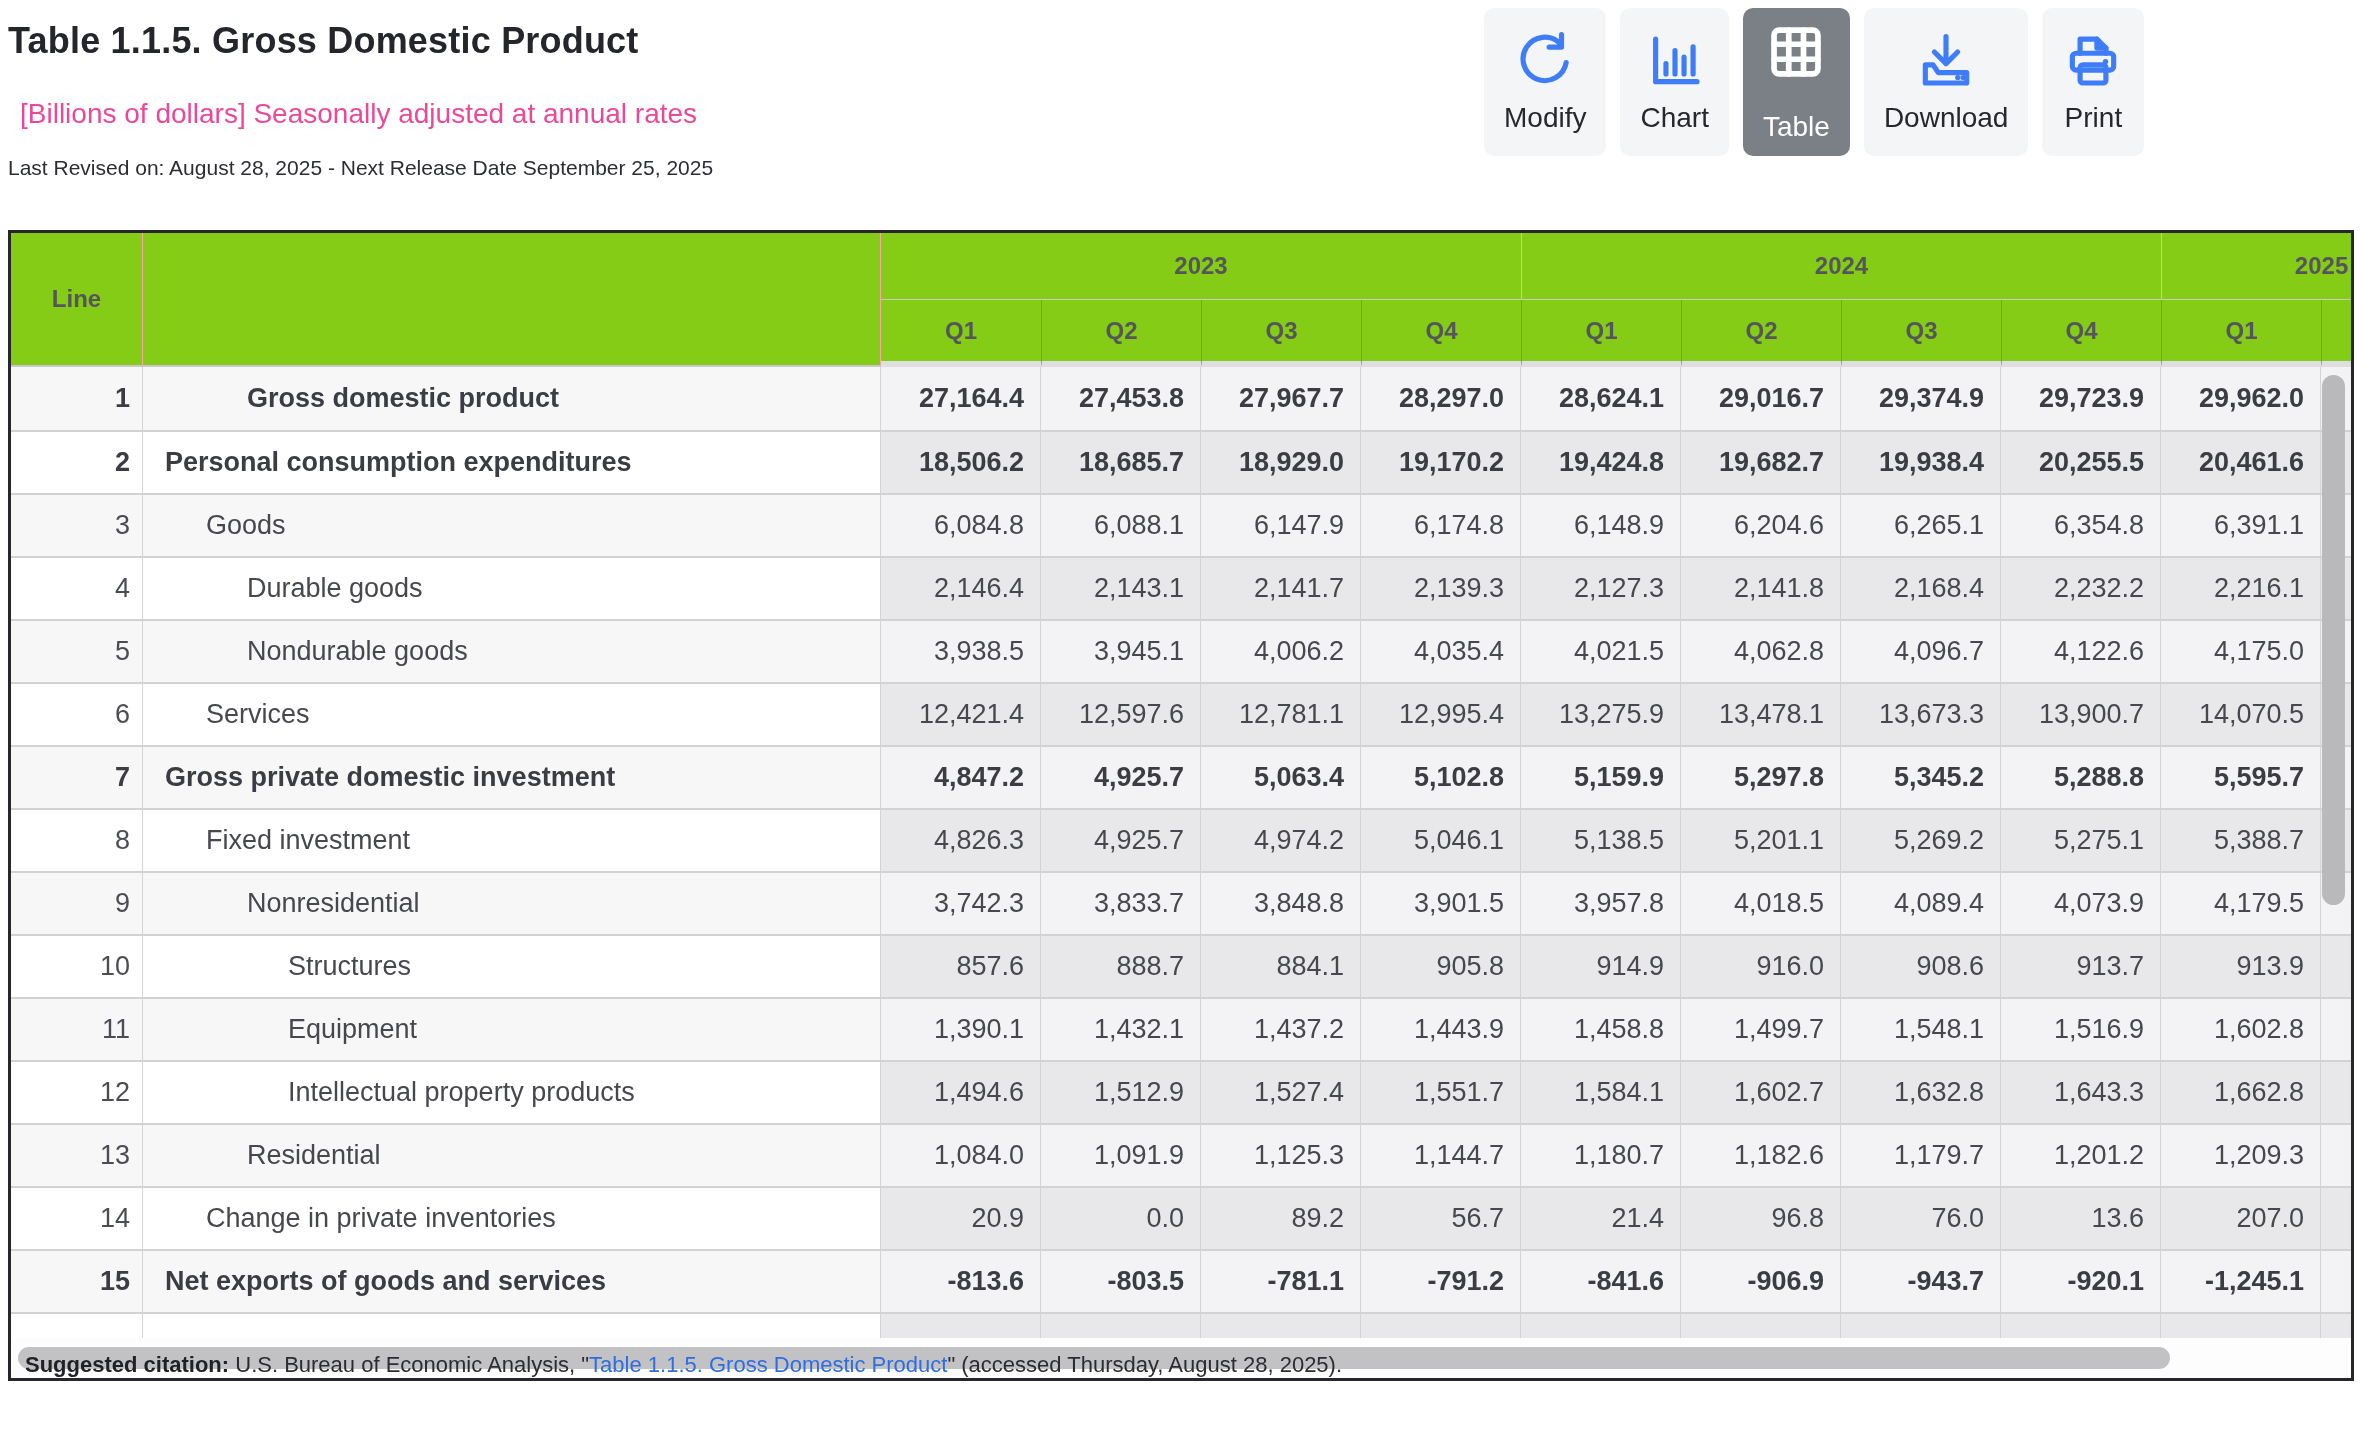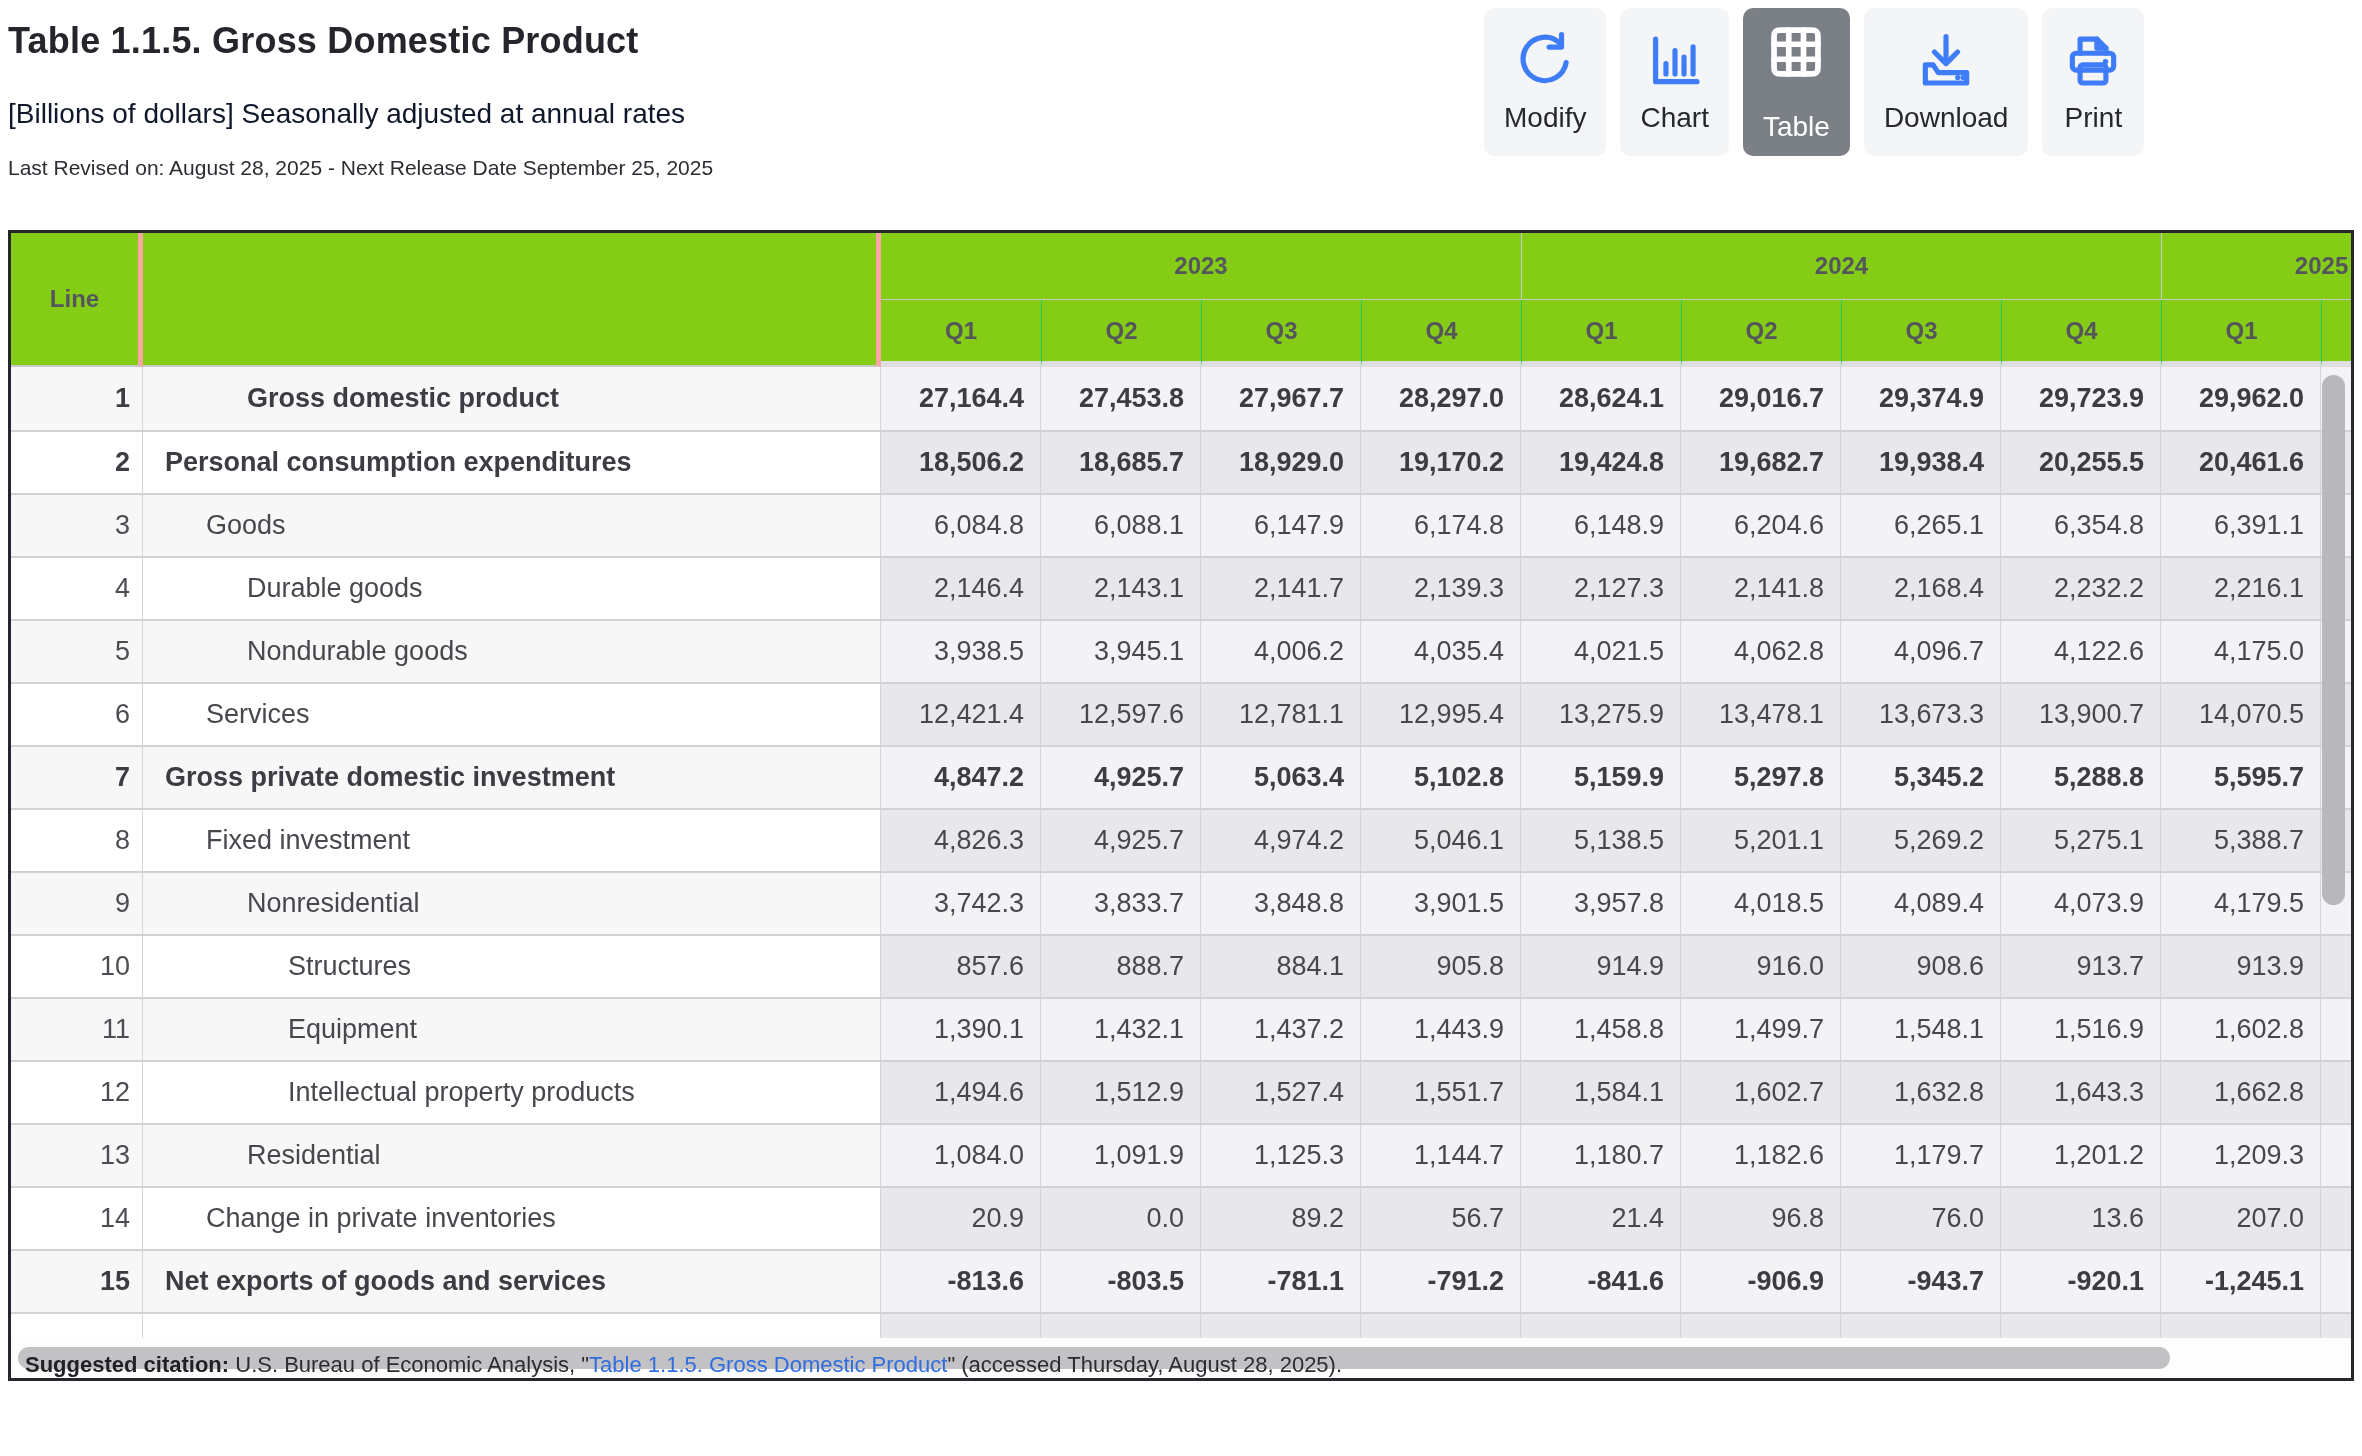--- a/index.html
+++ b/index.html
@@ -3,21 +3,21 @@
 <meta charset="utf-8">
 <style>
   * { margin:0; padding:0; box-sizing:border-box; }
   html,body { width:2362px; height:1456px; background:#ffffff; overflow:hidden;
               font-family:"Liberation Sans", sans-serif; }
   .page { position:relative; width:2362px; height:1456px; }
 
   
   .title { position:absolute; left:8px; top:20px; font-size:36px; font-weight:600;
            color:#24262b; letter-spacing:0.2px; }
-  .subtitle { position:absolute; left:8px; top:98px; font-size:28px; color:#0f172a; }
+  .subtitle { position:absolute; left:20px; top:98px; font-size:28px; color:#ec4899; }
   .revision { position:absolute; left:8px; top:156px; font-size:21px; color:#2b2d32; }
 
   
   .toolbar { position:absolute; left:1484px; top:8px; display:flex; gap:14px; }
   .tbtn { display:flex; flex-direction:column; align-items:center; justify-content:center;
           background:#f4f5f7; border-radius:10px; height:148px; padding:0 20px;
           cursor:pointer; }
   .tbtn svg { width:62px; height:62px; stroke:#3e7df7; fill:none; stroke-width:2;
               stroke-linecap:round; stroke-linejoin:round; }
   .tbtn .lbl { margin-top:10px; font-size:28px; color:#26282d; }
@@ -29,21 +29,21 @@
   .table-frame { position:absolute; left:8px; top:230px; width:2346px; height:1151px;
                  border:3px solid #26262c; background:#ffffff; }
   .table-viewport { position:absolute; left:0; top:0; width:2340px; height:1105px;
                     overflow:hidden; }
   table { border-collapse:separate; border-spacing:0; table-layout:fixed; width:2470px; }
   th, td { overflow:hidden; white-space:nowrap; }
 
   thead tr { height:67px; }
   thead th { background:#84cc16; color:#54565c; font-weight:700; font-size:24px;
              border-bottom:1px solid #c9c9cb; }
-  th.line-h, th.desc-h { border-right:5px solid #fca5a5; border-bottom:2px solid #c9c9cb;text-align:center; }
+  th.line-h, th.desc-h { border-right:1px solid #fca5a5; border-bottom:2px solid #c9c9cb;text-align:center; }
   th.year-h + th.year-h { border-left:1px solid #c9c9cb; }
 
   tr.qrow th { border-left:1px solid #22c55e; border-bottom:6px solid #dfdfe1; }
   tr.qrow th:first-child { border-left:none; }
 
   tbody tr { height:63px; }
   tbody td { font-size:27px; color:#46484d; border-top:2px solid #d2d2d4; }
   tbody tr:first-child td { border-top:none; }
   td.line { text-align:right; padding-right:12px; color:#4b4d52;
             border-right:1px solid #d4d4d6; }

